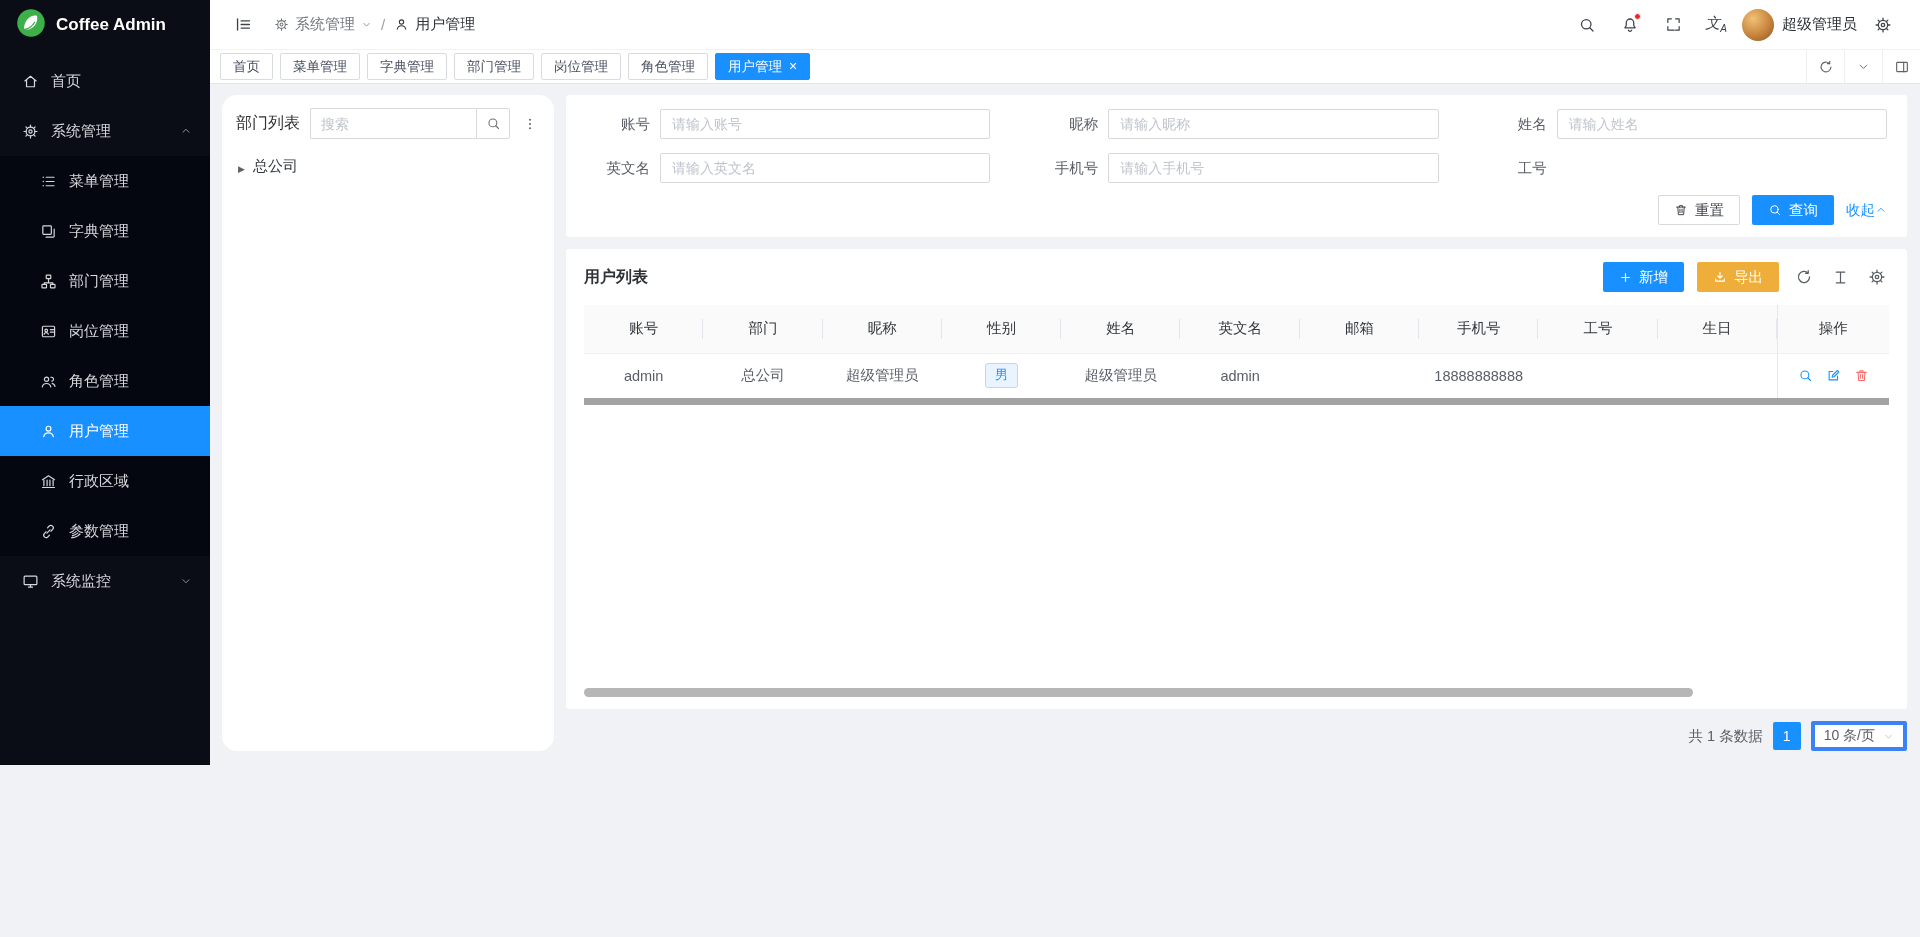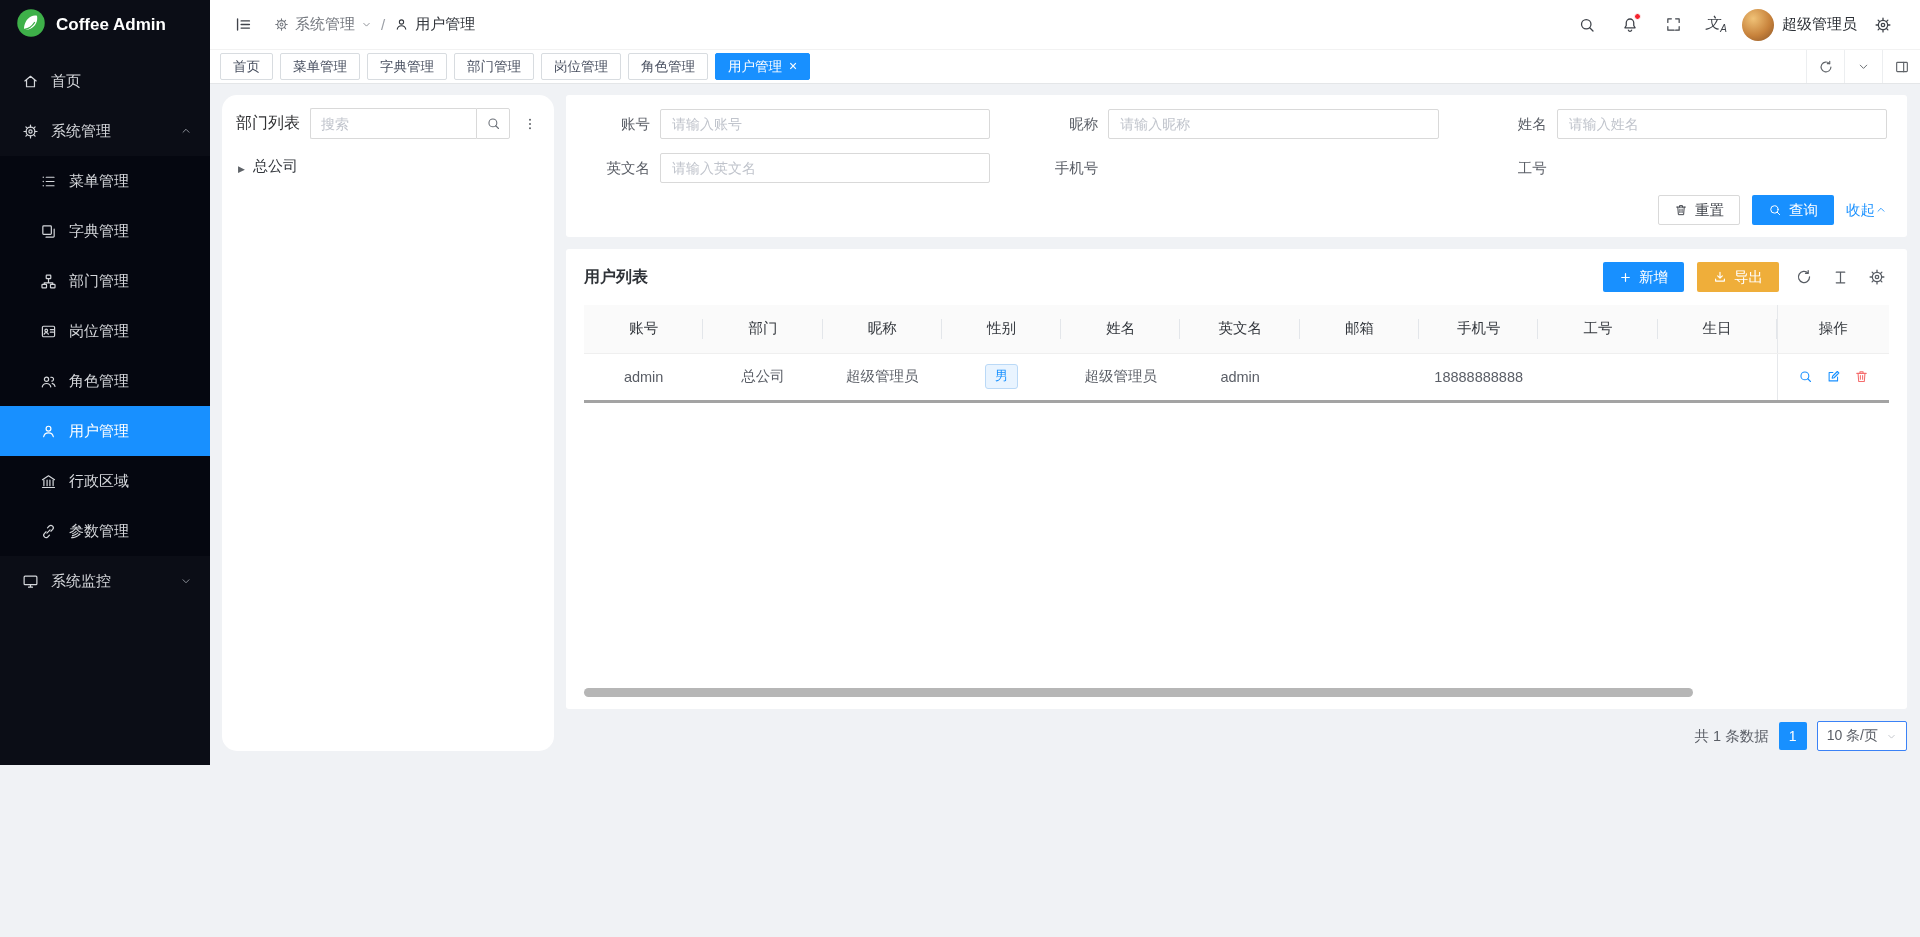--- a/index.html
+++ b/index.html
@@ -76,36 +76,36 @@
 
   .table-card { flex:1; display:flex; flex-direction:column; padding:13px 18px 10px; min-height:0; }
   .card-head { display:flex; align-items:center; }
   .card-title { font-size:16px; color:#2f3338;font-weight:bold; }
   .card-actions { margin-left:auto; display:flex; align-items:center; gap:13px; }
   .icon-btn { background:none; border:none; color:#585d64; cursor:pointer; display:flex; align-items:center; justify-content:center; padding:3px; }
 
   .user-table { width:100%; border-collapse:collapse; table-layout:fixed; margin-top:13px; }
   .user-table th { height:48px; background:#fafafa; font-weight:500; font-size:14.5px; color:#33373d; border-bottom:1px solid #efefef; position:relative; text-align:center; }
   .user-table th:not(:last-child)::after { content:""; position:absolute; right:0; top:14px; bottom:14px; width:1px; background:#e3e6ea; }
-  .user-table td { height:48px; text-align:center; font-size:14.5px; color:#5a5e66; border-bottom:3px solid #a3a3a3; overflow:hidden; white-space:nowrap; }
+  .user-table td { height:48px; text-align:center; font-size:14.5px; color:#5a5e66; border-bottom:7px solid #a3a3a3; overflow:hidden; white-space:nowrap; }
   .col-action { width:112px; }
   th.col-action, td.col-action { border-left:1px solid #e6e8eb; }
   .tag { display:inline-block; padding:2px 9px; font-size:13px; color:#1890ff; background:#e9f4ff; border:1px solid #bad9f7; border-radius:3px; line-height:1.4; }
   .row-actions { display:flex; align-items:center; justify-content:center; gap:13px; }
   .act { background:none; border:none; cursor:pointer; display:flex; padding:0; }
   .act.view, .act.edit { color:#1890ff; }
   .act.del { color:#f56c6c; }
 
   .tc-spacer { flex:1; }
   .hscroll { height:9px; margin-bottom:2px; }
   .hscroll .thumb { width:85%; height:9px; border-radius:4.5px; background:#b6b6b6; }
 
   .pager { display:flex; justify-content:flex-end; align-items:center; gap:10px; font-size:14.5px; color:#5a5e66; flex:0 0 auto; }
   .page-btn { min-width:28px; height:28px; background:#1890ff; color:#fff; border:none; border-radius:2px; font-size:14px; cursor:pointer; font-family:inherit; }
-  .size-select { height:30px; border:1px solid #3b82f6; border-radius:2px; background:#fff; display:flex; align-items:center; gap:8px; padding:0 9px; font-size:14px; color:#5a5e66; cursor:pointer; }
+  .size-select { height:30px; border:4px solid #3b82f6; border-radius:2px; background:#fff; display:flex; align-items:center; gap:8px; padding:0 9px; font-size:14px; color:#5a5e66; cursor:pointer; }
   .size-select .chev { color:#b6bac0; }
 </style>
 </head>
 <body>
 
 <div class="app">
 
   <aside class="sidebar">
     <div class="logo">
       <span>
@@ -423,20 +423,21 @@
             <div class="field">
               <label>姓名</label>
               <input type="text" placeholder="请输入姓名" style="">
             </div>
             <div class="field">
               <label>英文名</label>
               <input type="text" placeholder="请输入英文名" style="">
             </div>
             <div class="field">
               <label>手机号</label>
+              <input type="text" placeholder="请输入手机号" style="">
             </div>
             <div class="field">
               <label>工号</label>
             </div>
           </div>
           <div class="form-actions">
             <button class="btn btn-plain">
               <span>
                   <svg class="ic" width="14" height="14" viewBox="0 0 24 24">
                     <path d="M4.5 7h15M9.5 7V4.5h5V7M6.5 7l1 13h9l1-13"></path>

